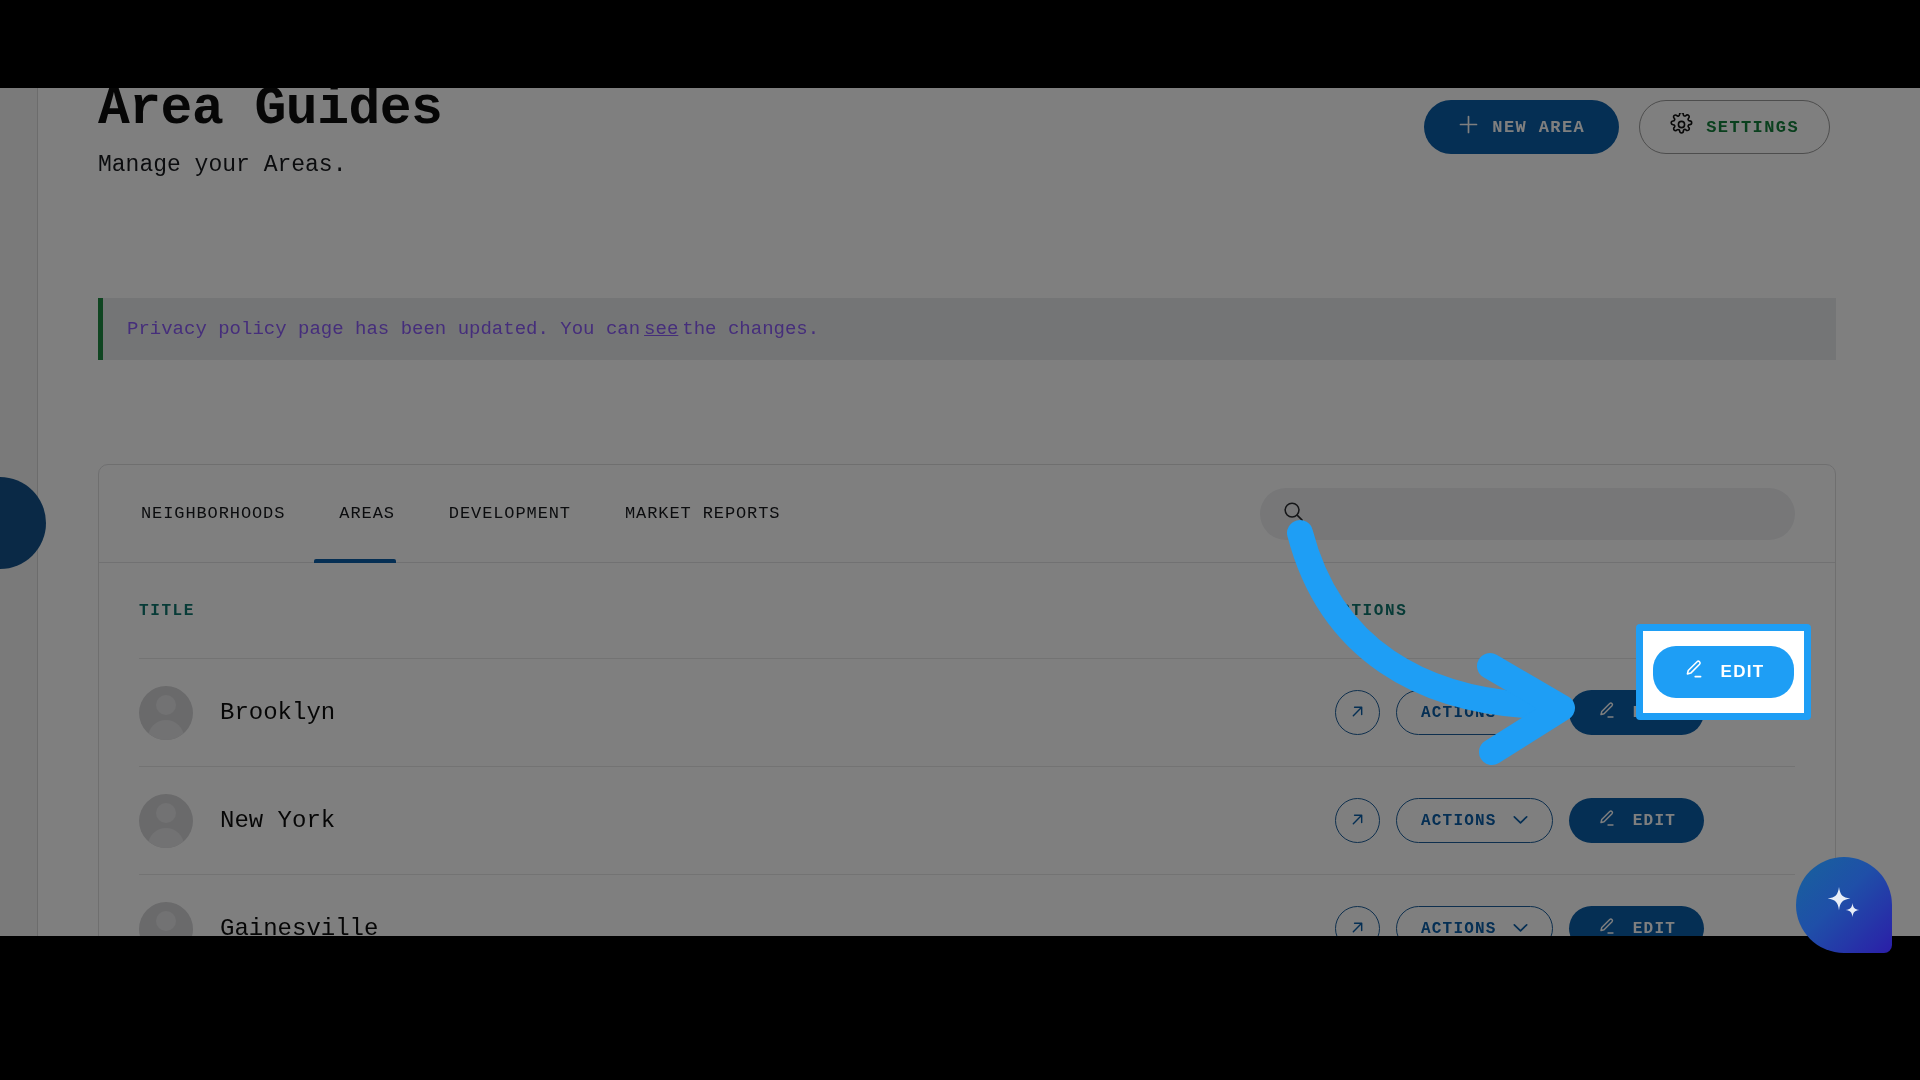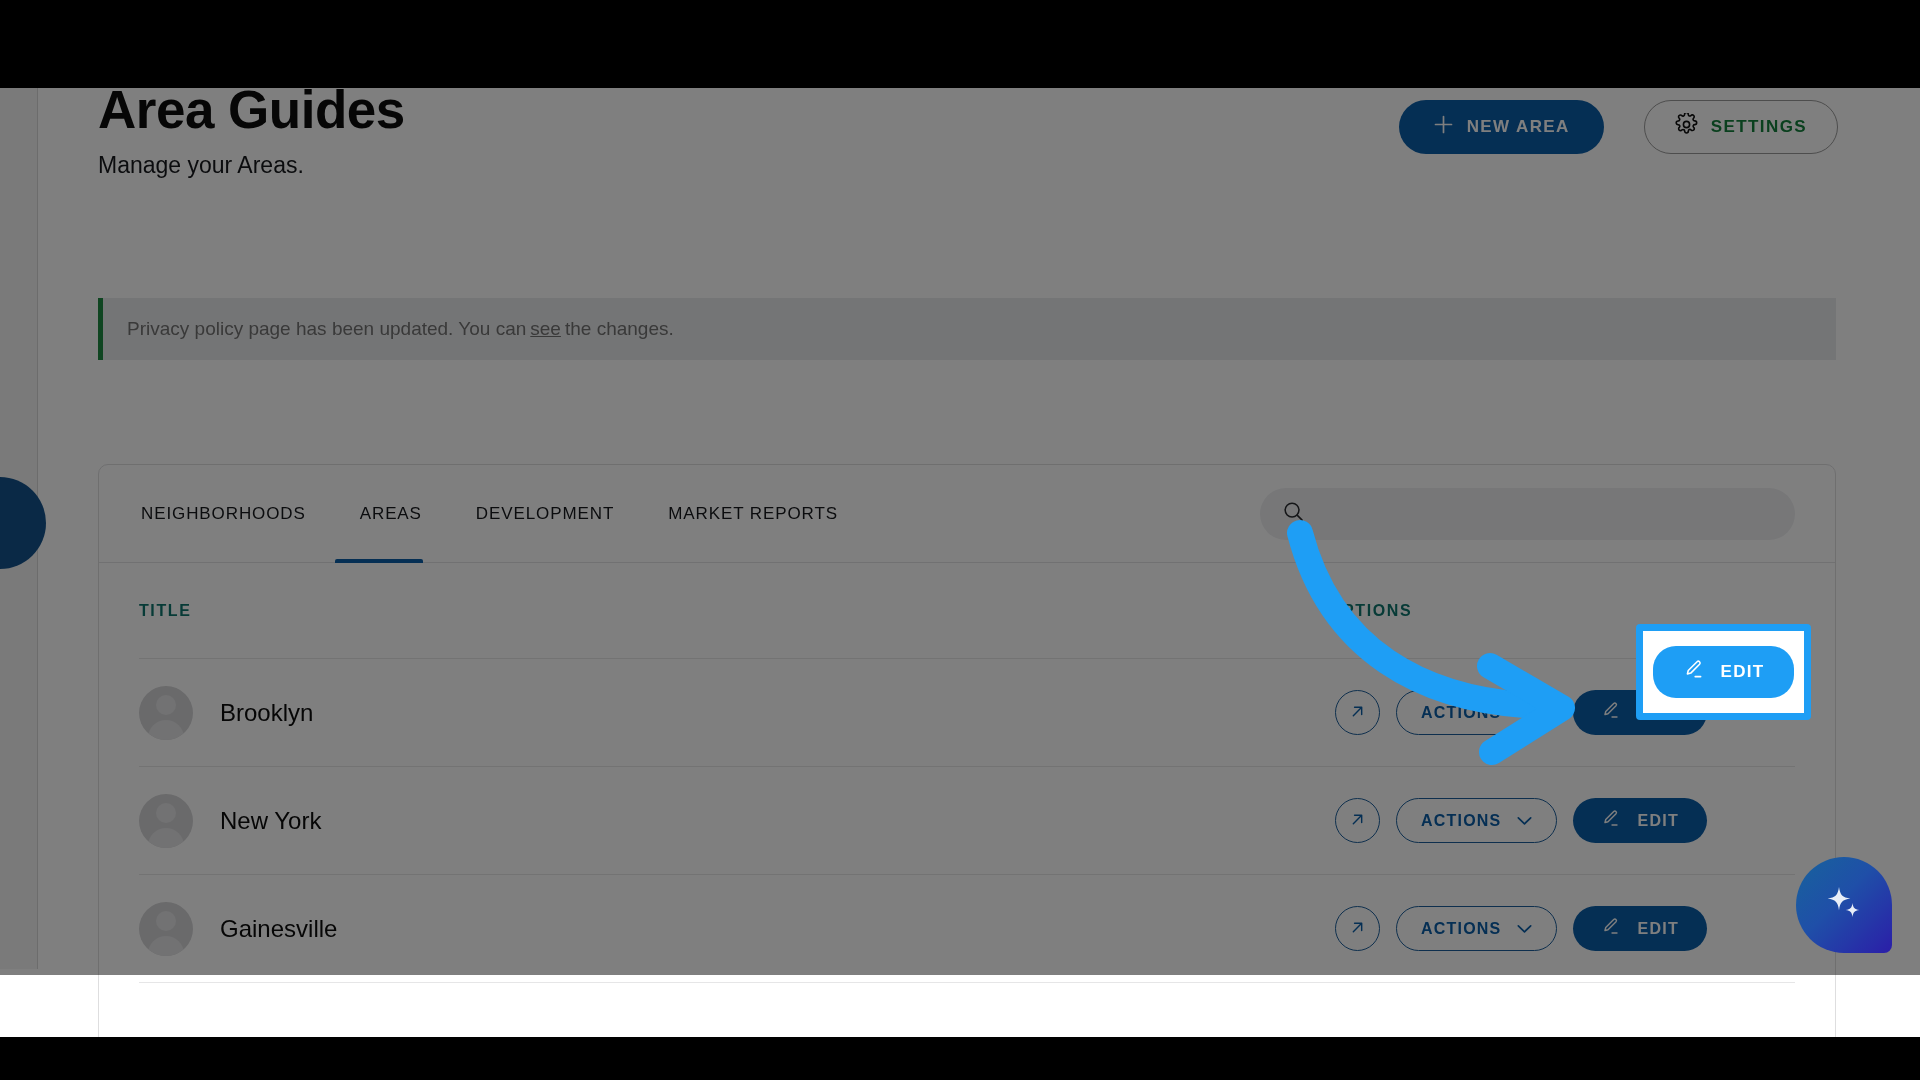--- a/index.html
+++ b/index.html
@@ -13,23 +13,24 @@
   
   #stage {
     position: absolute;
     left: 0; top: 0;
     width: 1920px; height: 1080px;
     background: #000;
   }
   #viewport {
     position: absolute;
     left: 0; top: 88px;
-    width: 1920px; height: 949px;
+    width: 1920px; height: 848px;
     background: #ffffff;
     overflow: hidden;
+    font-family: Liberation Mono, monospace;
   }
   
   #dim {
     position: absolute;
     left: 0; top: 88px;
     width: 1920px; height: 887px;
     background: rgba(0,0,0,0.50);
     pointer-events: none;
     z-index: 40;
   }
@@ -73,24 +74,24 @@
     color: #0d0d0d;
   }
   .page-subtitle {
     margin-top: 14px;
     font-size: 23px;
     color: #16181c;
   }
 
   .header-actions {
     position: absolute;
-    right: 0; top: 18px;
-    display: flex;
-    align-items: center;
-    gap: 40px;
+    right: 8px; top: 18px;
+    display: flex;
+    align-items: center;
+    gap: 20px;
     justify-content: space-between;
   }
   .btn {
     display: inline-flex;
     align-items: center;
     justify-content: center;
     gap: 13px;
     border: none;
     cursor: pointer;
     font-family: inherit;
@@ -123,21 +124,21 @@
     position: absolute;
     left: 98px; top: 216px;
     width: 1738px;
     height: 62px;
     background: #e9eaec;
     border-left: 5px solid #1f8a42;
     display: flex;
     align-items: center;
     padding-left: 24px;
     font-size: 19px;
-    color: #737373;
+    color: #8b5cf6;
   }
   .banner a {
     color: inherit;
     text-decoration: underline;
     margin: 0 4px;
   }
 
   
   .card {
     position: absolute;

